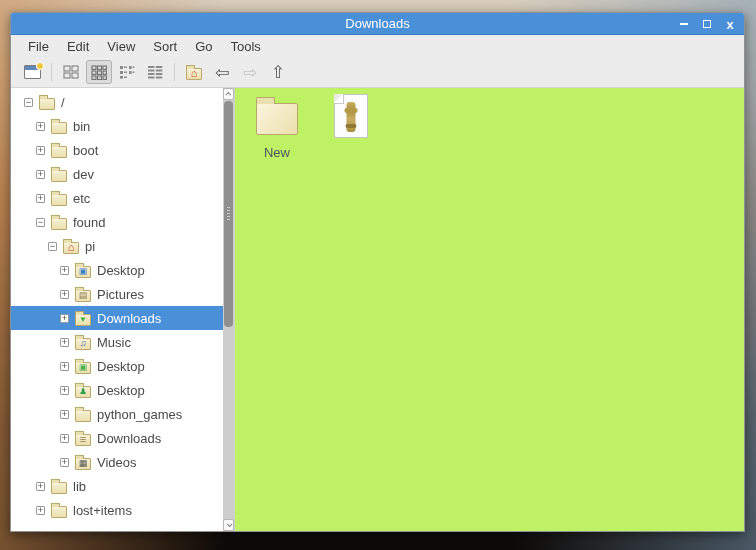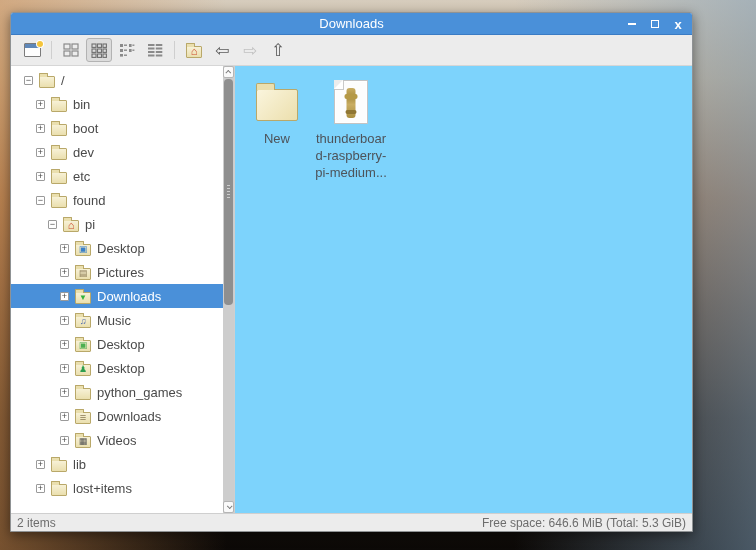--- a/index.html
+++ b/index.html
@@ -5,21 +5,21 @@
   * { margin:0; padding:0; box-sizing:border-box; }
   html,body { width:756px; height:550px; overflow:hidden; }
   body {
     font-family:"Liberation Sans","DejaVu Sans",sans-serif;
     background:
       linear-gradient(90deg, rgba(205,140,80,.55) 0%, rgba(0,0,0,0) 30%, rgba(0,0,0,0) 68%, rgba(125,155,180,.55) 100%),
       linear-gradient(180deg,#d6ccbd 0%,#c9b396 14%,#9a714e 36%,#61452e 56%,#2a1d13 76%,#0c0907 100%);
     position:relative;
   }
   .window {
-    position:absolute; left:10px; top:12px; width:683px; height:520px;
+    position:absolute; left:10px; top:12px; width:735px; height:520px;
     background:#f0efee; border:1px solid #8f9294; border-radius:3px 3px 0 0;
     box-shadow:0 3px 12px rgba(0,0,0,.45);
     display:flex; flex-direction:column;
   }
   
   .titlebar {
     height:22px; background:#4a90d9; border-bottom:1px solid #3a7bc4;
     border-radius:2px 2px 0 0; display:flex; align-items:center; position:relative;
     flex:0 0 auto;
   }
@@ -80,21 +80,21 @@
   .sscroll { width:11px; background:#cdcdcd; display:flex; flex-direction:column; align-items:center; flex:0 0 auto; }
   .sbtn { width:11px; height:12px; background:#fafafa; border:1px solid #b5b5b5; border-radius:2px; display:flex; align-items:center; justify-content:center; flex:0 0 auto; }
   .sbtn .chev { width:4px; height:4px; border-width:1.5px; border-color:#7a7a7a; }
   .sbtn.up .chev { transform:rotate(-135deg) translateY(-1px); }
   .sbtn.down .chev { transform:rotate(45deg) translateY(-1px); }
   .strack { flex:1; width:11px; position:relative; }
   .sthumb { position:absolute; left:1px; top:1px; width:9px; height:226px; background:#8f8f8f; border-radius:4px; }
   .sthumb::after { content:""; position:absolute; left:3px; top:50%; margin-top:-7px; width:3px; height:15px;
     background:repeating-linear-gradient(180deg,#cdcdcd 0 1px,transparent 1px 3px); }
   
-  .filepane { flex:1; background:#7dd3fc; padding:12px 6px; display:flex; align-items:flex-start; }
+  .filepane { flex:1; background:#bef264; padding:4px 6px; display:flex; align-items:flex-start; }
   .fitem { width:72px; display:flex; flex-direction:column; align-items:center; margin-right:2px; }
   .ficonbox { height:48px; display:flex; align-items:center; justify-content:center; }
   .flabel { font-size:13px; line-height:17px; color:#4d535a; text-align:center; white-space:pre-line; margin-top:4px; }
   
   .folder42 { width:42px; height:32px; background:linear-gradient(135deg,#faf5dd,#ecdfad); border:1px solid #b9a869; border-radius:2px; position:relative; margin-top:6px; }
   .folder42::before { content:""; position:absolute; left:-1px; top:-7px; width:17px; height:6px; background:#eadfae; border:1px solid #b9a869; border-bottom:none; border-radius:2px 2px 0 0; }
   
   .docicon { width:34px; height:44px; background:#fdfdfd; border:1px solid #c3c3c3; position:relative; box-shadow:inset 0 0 0 1px #fff; }
   .docicon::before { content:""; position:absolute; left:-1px; top:-1px; border-style:solid; border-width:9px 9px 0 0; border-color:#ececec #fff transparent transparent; filter:drop-shadow(1px 1px 0 #c9c9c9); }
   .board { position:absolute; left:50%; top:7px; transform:translateX(-50%); width:9px; height:30px;
@@ -118,20 +118,28 @@
         </span>
       <span class="wbtn">
           <span class="max-box"></span>
         </span>
       <span class="wbtn close-x">
           <span>x</span>
         </span>
     </div>
   </div>
 
+  <div class="menubar">
+    <span class="menu-item">File</span>
+    <span class="menu-item">Edit</span>
+    <span class="menu-item">View</span>
+    <span class="menu-item">Sort</span>
+    <span class="menu-item">Go</span>
+    <span class="menu-item">Tools</span>
+  </div>
 
   <div class="toolbar">
     <span class="tbtn">
       <span class="mini-win"></span>
     </span>
     <span class="tsep"></span>
     <span class="tbtn">
       <svg class="vicon" width="16" height="14" viewBox="0 0 16 14">
         <g fill="none" stroke="#8a8a8a" stroke-width="1.2">
           <rect x="1" y="1" width="6" height="5"></rect>
@@ -369,24 +377,17 @@
             <div class="folder42"></div>
           </div>
           <div class="flabel">New</div>
         </div>
         <div class="fitem">
           <div class="ficonbox">
             <div class="docicon">
               <span class="board"></span>
             </div>
           </div>
-          <div class="flabel">thunderboar
-d-raspberry-
-pi-medium...</div>
         </div>
       </div>
   </div>
 
-  <div class="statusbar">
-    <span>2 items</span>
-    <span>Free space: 646.6 MiB (Total: 5.3 GiB)</span>
-  </div>
 </div>
 
 </body></html>

